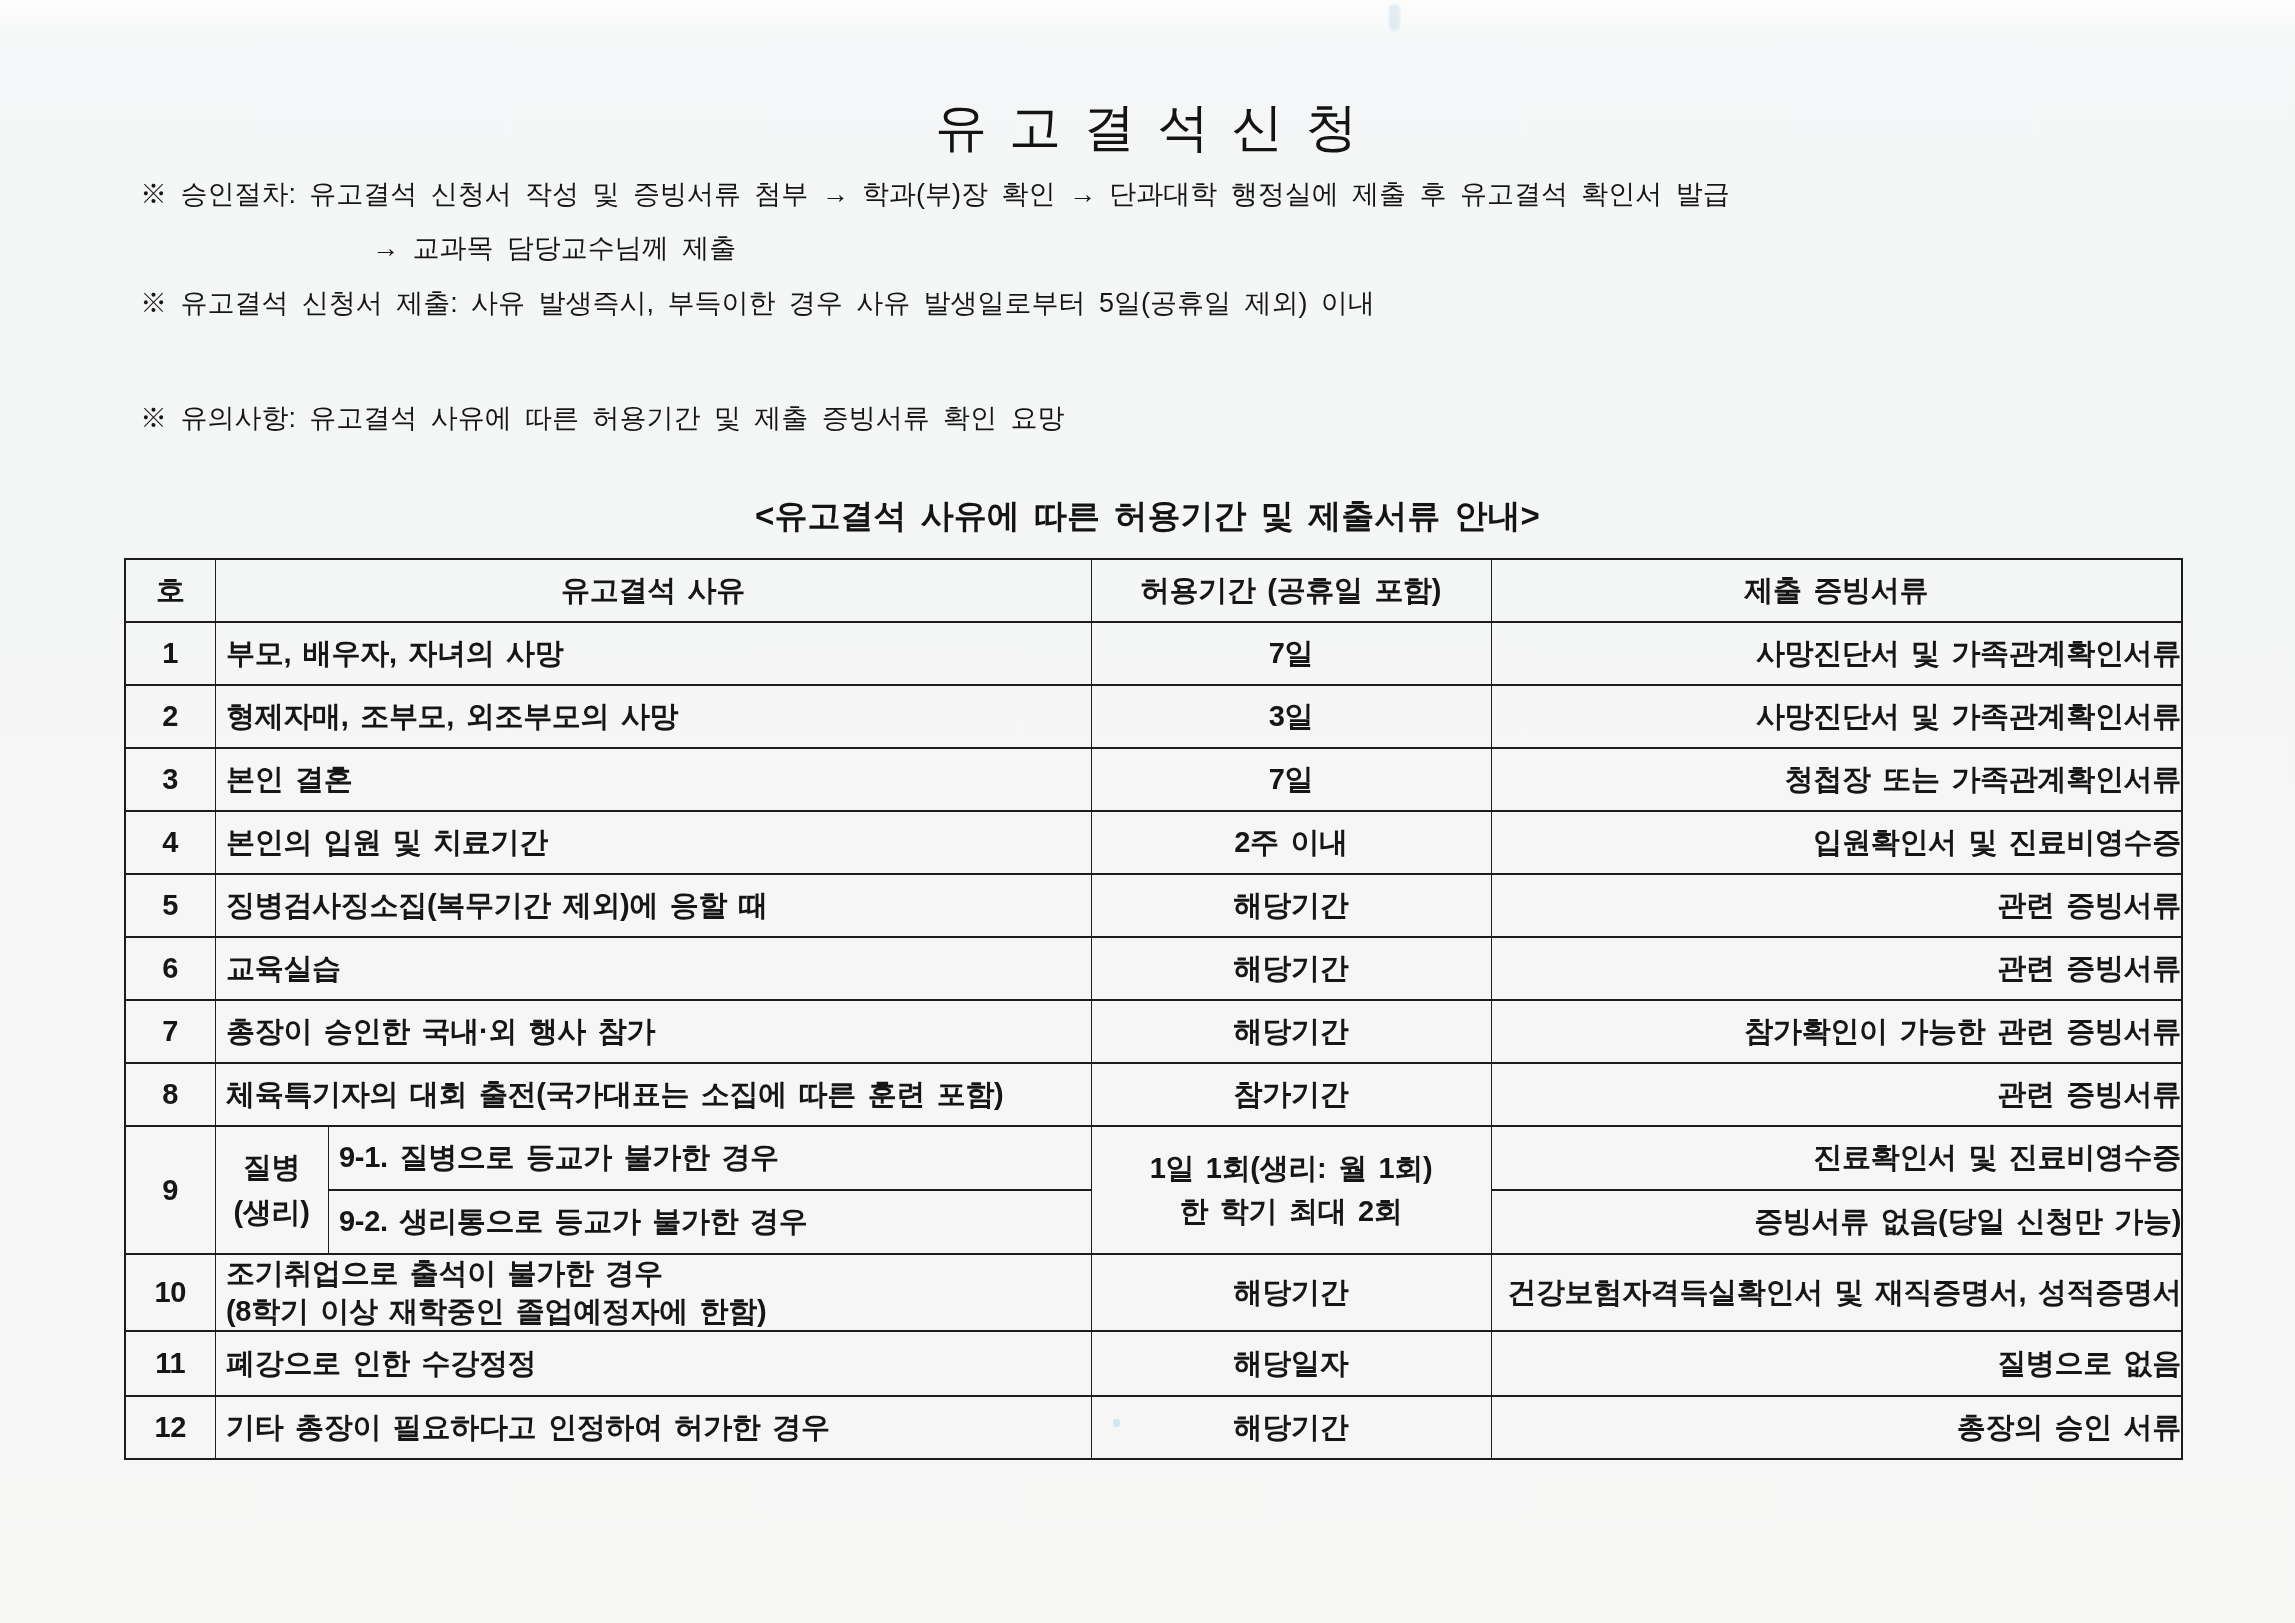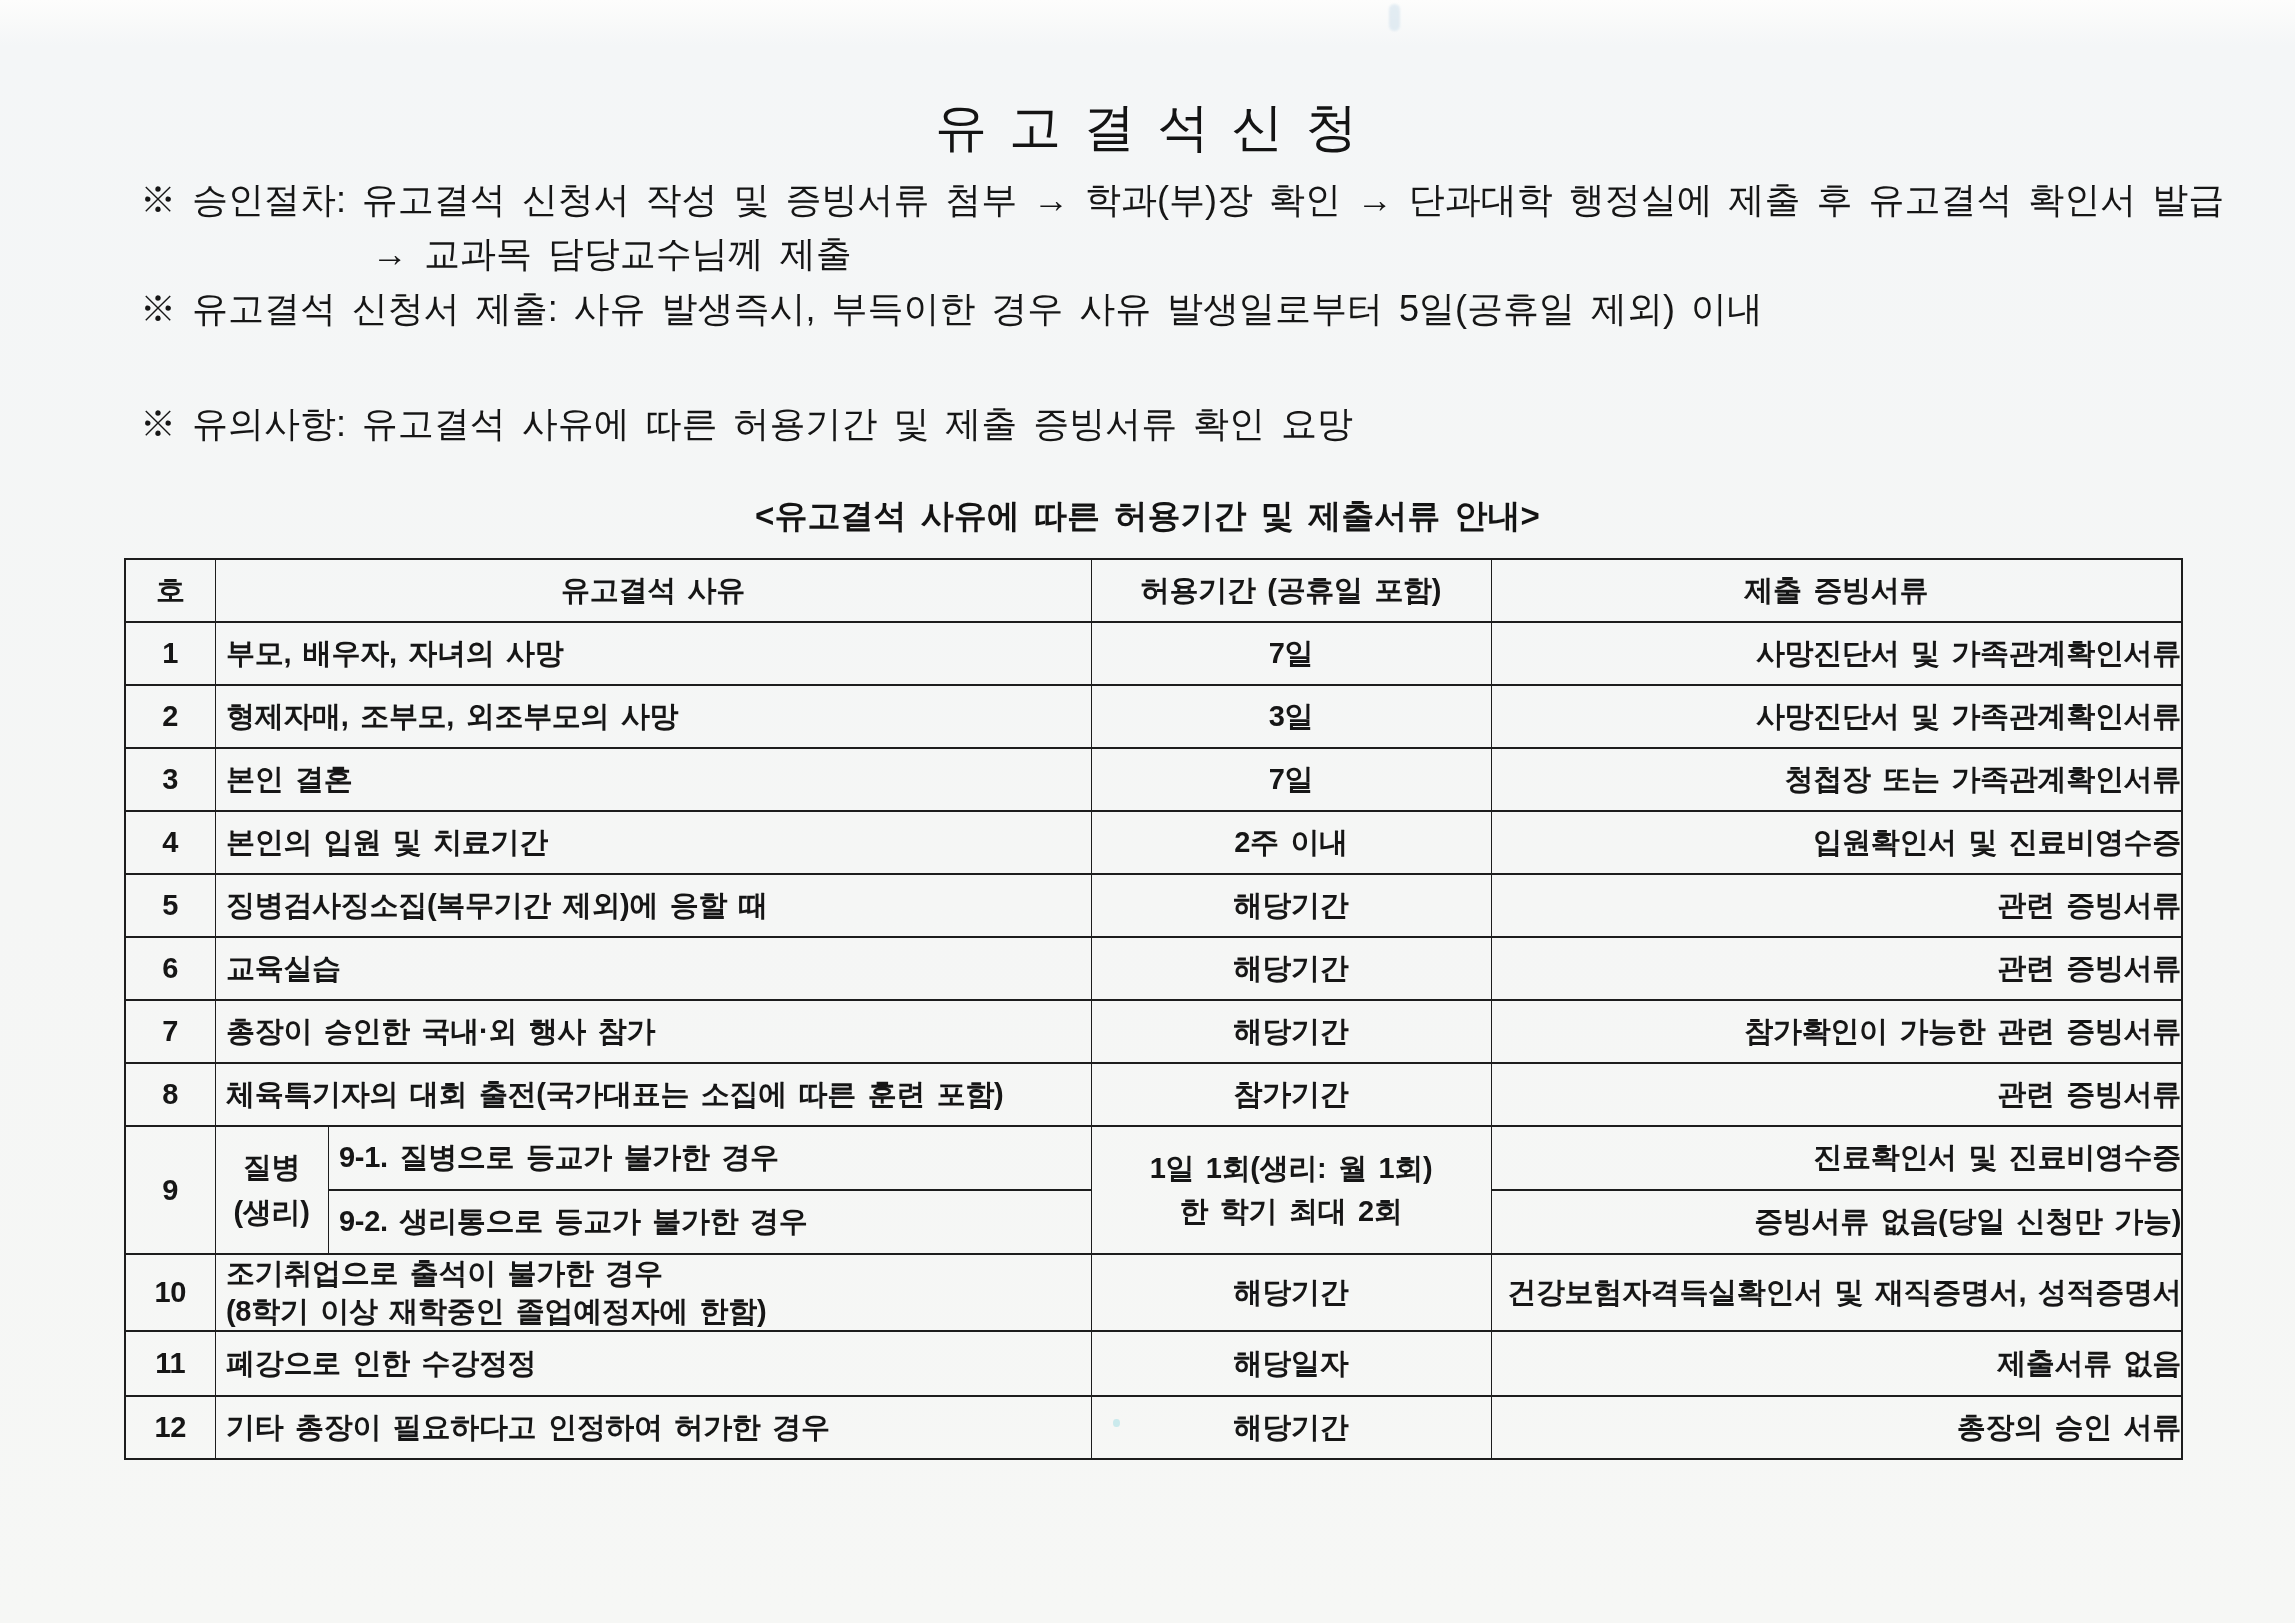--- a/index.html
+++ b/index.html
@@ -16,21 +16,21 @@
   .artifact-dot{
     position:absolute;left:1113px;top:1419px;width:6.5px;height:7.9px;
     background:#bfe6ea;opacity:.8;border-radius:50%;
   }
   .title{
     position:absolute;top:93px;left:0;width:100%;text-align:center;
     font-family:"Liberation Serif",serif;font-size:52px;font-weight:500;
     letter-spacing:2.6px;word-spacing:3.9px;color:#141414;white-space:nowrap;
   }
   .note{
-    position:absolute;left:140px;font-size:36px;font-weight:500;
+    position:absolute;left:140px;font-size:27px;font-weight:500;
     word-spacing:5.9px;white-space:nowrap;color:#161616;line-height:1.15;
   }
   .note-cont{left:372px;}
   .caption{
     position:absolute;top:494px;left:0;width:100%;text-align:center;
     font-size:33px;font-weight:700;word-spacing:5.2px;color:#141414;white-space:nowrap;
   }
   table.tbl{
     position:absolute;left:124px;top:558px;width:2057px;
     border-collapse:collapse;table-layout:fixed;
@@ -160,21 +160,21 @@
           <div>조기취업으로 출석이 불가한 경우</div>
           <div>(8학기 이상 재학중인 졸업예정자에 한함)</div>
         </td>
         <td class="period">해당기간</td>
         <td class="proof">건강보험자격득실확인서 및 재직증명서, 성적증명서</td>
       </tr>
       <tr class="r11">
         <td class="no">11</td>
         <td class="reason" colspan="2">폐강으로 인한 수강정정</td>
         <td class="period">해당일자</td>
-        <td class="proof">제출서류 없음</td>
+        <td class="proof">질병으로 없음</td>
       </tr>
       <tr class="std">
         <td class="no">12</td>
         <td class="reason" colspan="2">기타 총장이 필요하다고 인정하여 허가한 경우</td>
         <td class="period">해당기간</td>
         <td class="proof">총장의 승인 서류</td>
       </tr>
     </tbody>
   </table>
 

